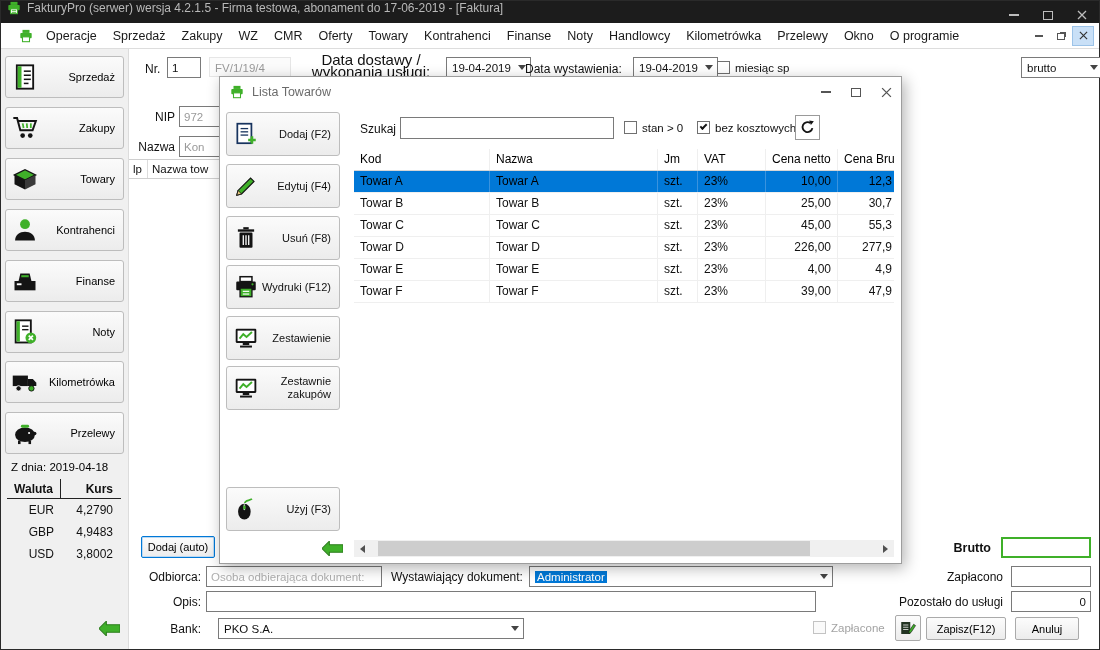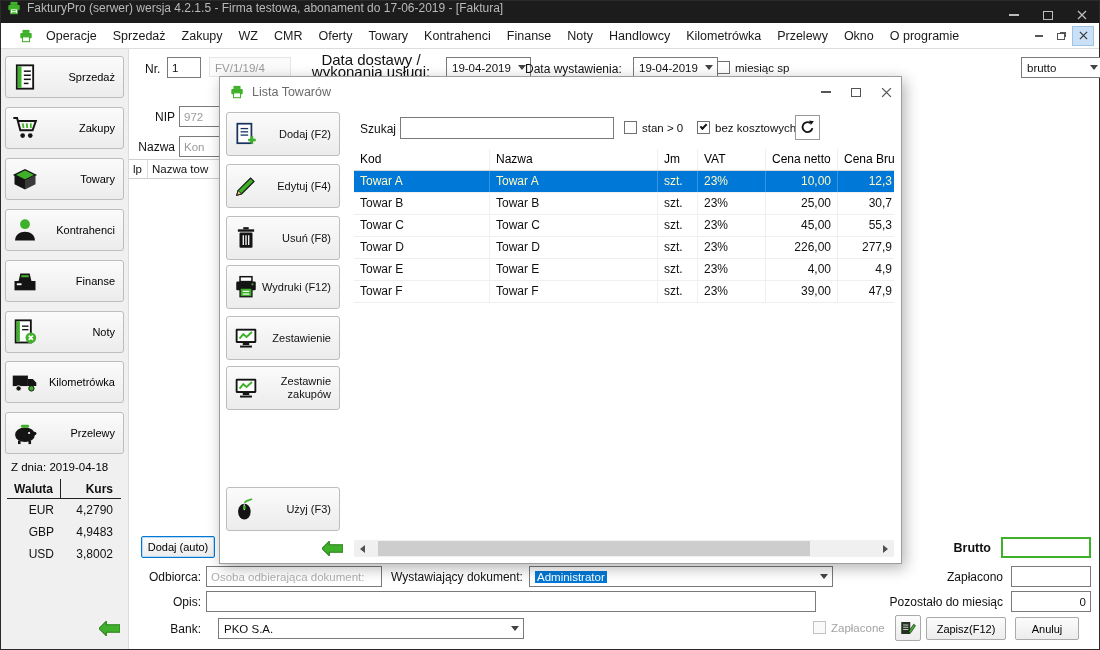--- a/index.html
+++ b/index.html
@@ -79,21 +79,21 @@
   .dlg-arrow { position:absolute; left:102px; top:464px; }
 
   .ptable { position:absolute; left:134px; top:72px; width:540px; height:389px; background:#fff; font-size:12px; overflow:hidden; }
   .prow { display:flex; height:22px; line-height:21px; border-bottom:1px solid #efefef; }
   .prow.header { border-bottom:1px solid #d6d6d6; color:#000; }
   .pcell { padding:0 6px; border-right:1px solid #efefef; overflow:hidden; white-space:nowrap; }
   .c0 { width:136px; } .c1 { width:168px; } .c2 { width:40px; } .c3 { width:68px; }
   .c4 { width:72px; text-align:right; }
   .c5 { width:56px; text-align:right; border-right:none; padding-right:2px; }
   .prow.header .c4, .prow.header .c5 { text-align:left; }
-  .prow.selected { background:#0078d7; color:#fef9c3; }
+  .prow.selected { background:#0078d7; color:#000000; }
   .prow.selected .pcell { border-right-color:#3a93de; }
 
   .hscroll { position:absolute; left:134px; top:463px; width:540px; height:17px; background:#f0f0f0; }
   .hs-arrow { position:absolute; top:0; width:17px; height:17px; display:flex; align-items:center; justify-content:center; }
   .hs-arrow.left { left:0; } .hs-arrow.right { right:0; }
   .tri-left { width:0; height:0; border-top:4px solid transparent; border-bottom:4px solid transparent; border-right:5px solid #505050; }
   .tri-right { width:0; height:0; border-top:4px solid transparent; border-bottom:4px solid transparent; border-left:5px solid #505050; }
   .hs-thumb { position:absolute; left:24px; top:1px; width:432px; height:15px; background:#cdcdcd; }
 
   .sel-text { background:#0078d7; color:#fff; padding:0 2px; }
@@ -365,21 +365,21 @@
           <span class="tri-down"></span>
         </span>
     </div>
 
     <span class="lbl-abs" style="left:770px; top:521px; width:104px; text-align:right">Zapłacono</span>
     <input class="tb" style="left: 882px; top: 517px; width: 80px;">
 
     <span class="flabel" style="left:0; top:546px; width:72px">Opis:</span>
     <input class="tb" style="left: 77px; top: 542px; width: 610px;">
 
-    <span class="lbl-abs" style="left:726px; top:546px; width:148px; text-align:right">Pozostało do miesiąc</span>
+    <span class="lbl-abs" style="left:726px; top:546px; width:148px; text-align:right">Pozostało do usługi</span>
     <input class="tb" style="left: 882px; top: 542px; width: 80px; text-align: right;" value="0">
 
     <span class="flabel" style="left:0; top:573px; width:72px">Bank:</span>
     <div class="combo" style="left:77px; top:569px; width:306px">
       <span>PKO S.A.</span>
       <span class="arrow-box">
           <span class="tri-down"></span>
         </span>
     </div>
 

